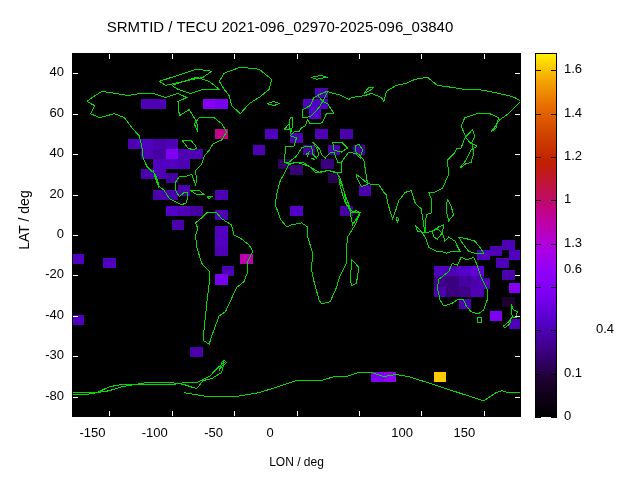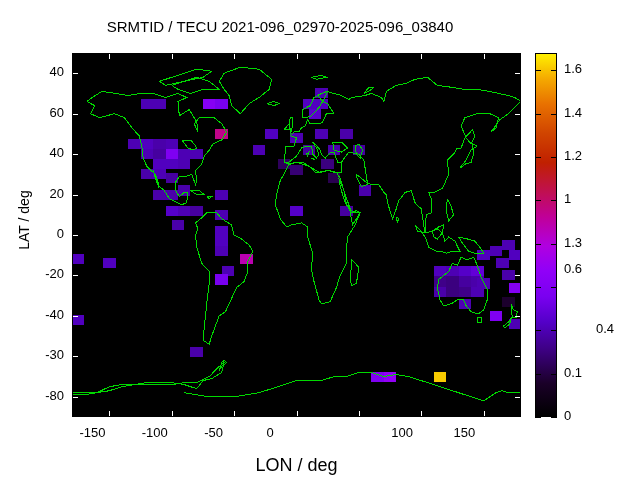--- a/index.html
+++ b/index.html
@@ -30,21 +30,21 @@
 
   
   .xlab{
     position:absolute;font-size:13px;text-align:left;width:60px;color:#000;
   }
   .ylab{
     position:absolute;font-size:13px;text-align:right;width:46px;color:#000;
   }
   #xaxis-title{
     position:absolute;left:72px;top:455px;width:449px;text-align:center;
-    font-size:18px;color:#000;
+    font-size:12px;color:#000;
   }
   #yaxis-title{
     position:absolute;left:-46px;top:212px;width:140px;text-align:center;
     font-size:14px;color:#000;transform:rotate(-90deg);
   }
 
   
   #cbar{
     position:absolute;left:535px;top:53px;width:22px;height:364px;
     border:1px solid #000;box-sizing:border-box;

